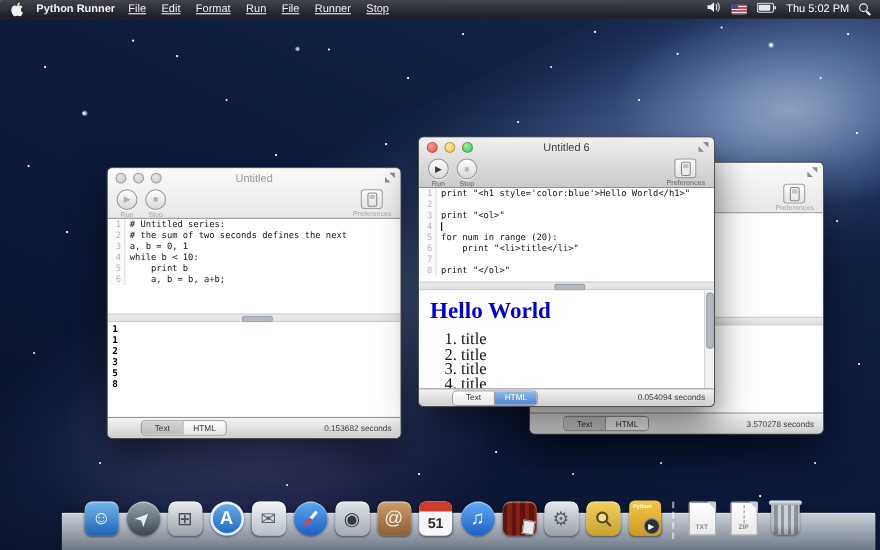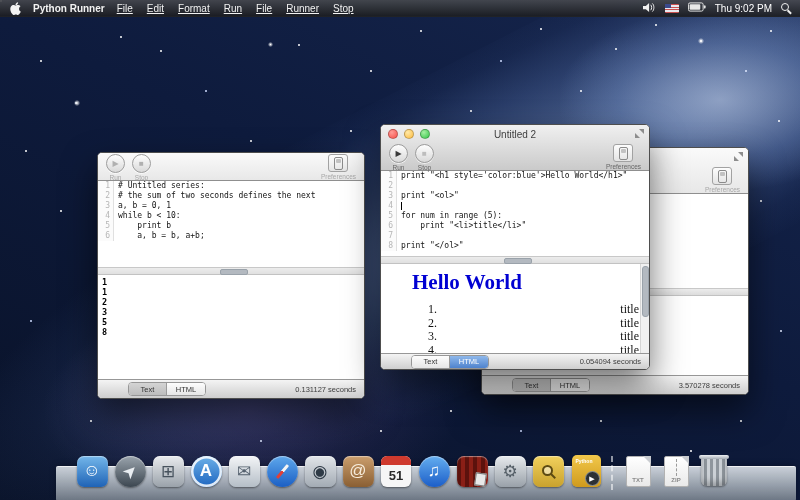--- a/index.html
+++ b/index.html
@@ -83,21 +83,21 @@
   .ct{padding-left:4px;color:#141414;}
   .caret{display:inline-block;width:1px;height:8px;background:#000;vertical-align:middle;}
 
   .hscroll{height:8px;background:linear-gradient(#ececec,#e0e0e0);border-top:1px solid #c8c8c8;border-bottom:1px solid #c2c2c2;position:relative;box-sizing:border-box;}
   .hthumb{position:absolute;left:46%;width:26px;height:4px;top:1px;border-radius:2px;background:#b3b9c0;border:1px solid #9aa2aa;}
 
   .output-area{background:#fff;overflow:hidden;position:relative;}
   .out-line{font-family:"DejaVu Sans Mono",monospace;font-weight:bold;font-size:8.5px;line-height:10px;padding-left:4px;color:#000;}
   .html-out{padding:4px 10px;}
   .html-h1{font-family:"Liberation Serif",serif;font-weight:bold;font-size:21px;margin:2px 0 8px 0;}
-  .html-ol{font-family:"Liberation Serif",serif;font-size:12px;line-height:13.5px;margin:0 0 0 14px;padding-left:14px;color:#111;text-align:right;}
+  .html-ol{font-family:"Liberation Serif",serif;font-size:15px;line-height:13.5px;margin:0 0 0 14px;padding-left:14px;color:#111;}
   .vscroll{position:absolute;top:0;right:0;bottom:0;width:9px;background:#f1f1f1;border-left:1px solid #d5d5d5;box-sizing:border-box;}
   .vthumb{position:absolute;top:2px;left:1px;width:5px;height:55%;border-radius:3px;background:#b3b9c0;border:1px solid #9aa2aa;}
 
   .bottombar{position:absolute;bottom:0;left:0;right:0;background:linear-gradient(#f4f4f4,#cecece);border-top:1px solid #979797;display:flex;align-items:center;padding:0 8px;box-sizing:border-box;}
   .seg{display:flex;margin-left:22px;border:1px solid #979797;border-radius:4px;overflow:hidden;height:12px;background:#fff;}
   .seg-btn{width:38px;font-size:7.5px;display:flex;align-items:center;justify-content:center;color:#333;
     background:linear-gradient(#fdfdfd,#e6e6e6);border-right:1px solid #9a9a9a;box-sizing:border-box;}
   .seg-btn:last-child{border-right:none;}
   .seg-btn.sel{background:linear-gradient(#d4d4d4,#bdbdbd);}
   .win.active .seg-btn.sel{background:linear-gradient(#8fb9ec,#4f83cd);color:#fff;}
@@ -181,27 +181,36 @@
       </svg>
     </span>
     <span class="flag"></span>
     <span>
       <svg width="18" height="10" viewBox="0 0 22 12">
         <rect x="0.5" y="1" width="18" height="10" rx="2" fill="none" stroke="#e8e8e8" stroke-width="1.2"></rect>
         <rect x="2" y="2.6" width="13" height="6.8" rx="1" fill="#e8e8e8"></rect>
         <rect x="19.5" y="4" width="2" height="4" rx="1" fill="#e8e8e8"></rect>
       </svg>
     </span>
-    <span class="clock">Thu 9:02 PM</span>
+    <span class="clock">Thu 5:02 PM</span>
     <span class="mag"></span>
   </span>
 </div>
 
 <div class="win inactive" style="left:97px;top:152px;width:266px;height:245px;z-index:10;">
   <div class="chrome">
+    <div class="titlebar">
+      <span class="lights">
+        <span class="light"></span>
+        <span class="light"></span>
+        <span class="light"></span>
+      </span>
+      <span class="title">Untitled</span>
+      <span class="fs-arrows"></span>
+    </div>
     <div class="toolbar">
       <span class="tb-group">
         <span class="tb-btn">▶</span>
         <span class="tb-label">Run</span>
       </span>
       <span class="tb-group">
         <span class="tb-btn disabled">■</span>
         <span class="tb-label">Stop</span>
       </span>
       <span class="pref-group">
@@ -229,21 +238,21 @@
       <div class="out-line">2</div>
       <div class="out-line">3</div>
       <div class="out-line">5</div>
       <div class="out-line">8</div>
     </div>
   <div class="bottombar" style="height:19px;">
     <span class="seg">
       <span class="seg-btn sel">Text</span>
       <span class="seg-btn">HTML</span>
     </span>
-    <span class="elapsed">0.131127 seconds</span>
+    <span class="elapsed">0.153682 seconds</span>
   </div>
 </div>
 
 <div class="win inactive" style="left:481px;top:147px;width:266px;height:246px;z-index:20;">
   <div class="chrome">
     <div class="titlebar">
       <span class="fs-arrows"></span>
     </div>
     <div class="toolbar">
       <span class="pref-group">
@@ -267,21 +276,21 @@
 </div>
 
 <div class="win active" style="left:380px;top:124px;width:268px;height:244px;z-index:30;">
   <div class="chrome">
     <div class="titlebar">
       <span class="lights">
         <span class="light red"></span>
         <span class="light yellow"></span>
         <span class="light green"></span>
       </span>
-      <span class="title">Untitled 2</span>
+      <span class="title">Untitled 6</span>
       <span class="fs-arrows"></span>
     </div>
     <div class="toolbar">
       <span class="tb-group">
         <span class="tb-btn">▶</span>
         <span class="tb-label">Run</span>
       </span>
       <span class="tb-group">
         <span class="tb-btn disabled">■</span>
         <span class="tb-label">Stop</span>
@@ -292,29 +301,29 @@
           </span>
         <span class="tb-label">Preferences</span>
       </span>
     </div>
   </div>
   <div class="code-area" style="height:85px;">
       <div class="code-row"><span class="ln">1</span><span class="ct">print "&lt;h1 style='color:blue'&gt;Hello World&lt;/h1&gt;"</span></div>
       <div class="code-row"><span class="ln">2</span><span class="ct"></span></div>
       <div class="code-row"><span class="ln">3</span><span class="ct">print "&lt;ol&gt;"</span></div>
       <div class="code-row"><span class="ln">4</span><span class="ct"><span class="caret"></span></span></div>
-      <div class="code-row"><span class="ln">5</span><span class="ct">for num in range (5):</span></div>
+      <div class="code-row"><span class="ln">5</span><span class="ct">for num in range (20):</span></div>
       <div class="code-row"><span class="ln">6</span><span class="ct">    print "&lt;li&gt;title&lt;/li&gt;"</span></div>
       <div class="code-row"><span class="ln">7</span><span class="ct"></span></div>
       <div class="code-row"><span class="ln">8</span><span class="ct">print "&lt;/ol&gt;"</span></div>
     </div>
   <div class="hscroll">
       <span class="hthumb"></span>
     </div>
-  <div class="output-area" style="height:89px;padding-left:21px;">
+  <div class="output-area" style="height:89px;">
     <div class="html-out">
       <div class="html-h1" style="color: rgb(0, 0, 210);">Hello World</div>
       <ol class="html-ol">
           <li>title</li>
           <li>title</li>
           <li>title</li>
           <li>title</li>
         </ol>
     </div>
     <div class="vscroll">

